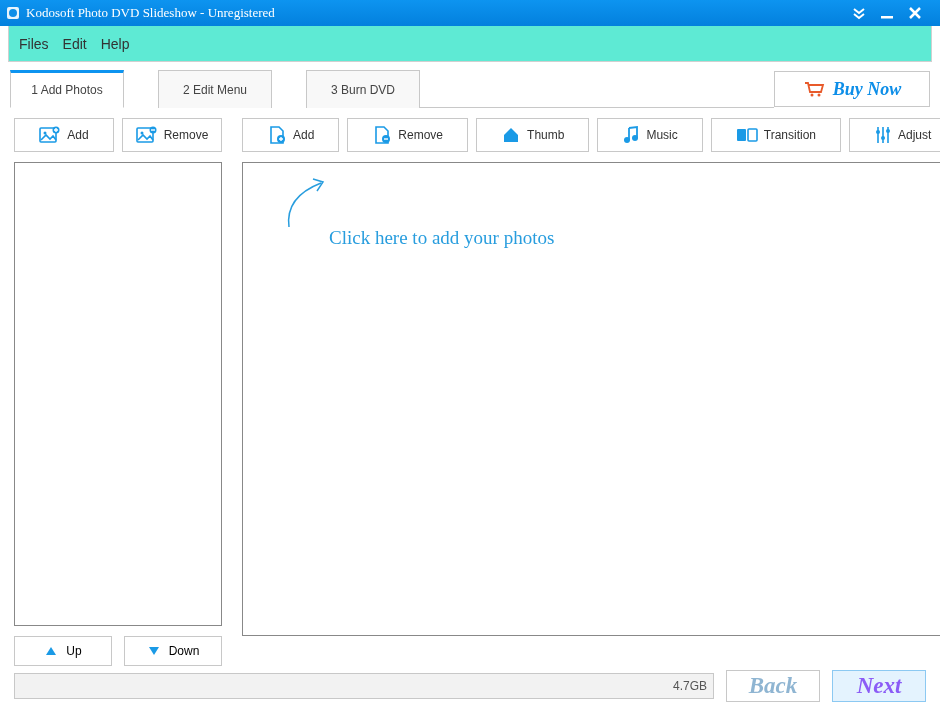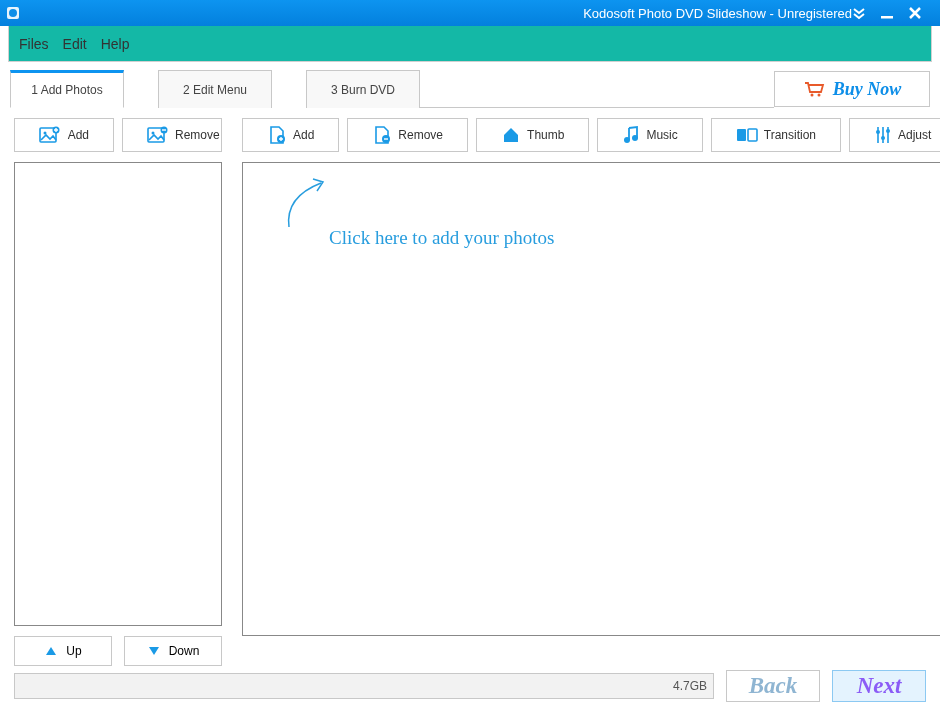--- a/index.html
+++ b/index.html
@@ -1,39 +1,39 @@
 <!DOCTYPE html>
 <html><head>
 <meta charset="utf-8">
 <style>
 * { box-sizing: border-box; margin: 0; padding: 0; }
 body { font-family: Arial, sans-serif; font-size: 13px; background: #fff; width: 940px; height: 714px; overflow: hidden; }
 
 .titlebar { height: 26px; background: linear-gradient(to bottom, #0d94f0, #0380dd); display: flex; align-items: center; color: #fff; }
 .titlebar-icon { width: 26px; height: 26px; display: flex; align-items: center; justify-content: center; }
-.titlebar-title { flex: 1; text-align: right; font-size: 13px; }
+.titlebar-title { flex: 1; text-align: left; font-size: 13px; font-family: Liberation Serif, serif; }
 .titlebar-controls { display: flex; gap: 14px; padding-right: 18px; align-items: center; }
 .titlebar-controls span { cursor: pointer; display: flex; align-items: center; }
 
-.menubar { height: 36px; border: 1px solid #d0d0d0; border-top: none; display: flex; align-items: center; padding-left: 10px; gap: 14px; background: #14b8a6; margin: 0 8px; }
+.menubar { height: 36px; border: 1px solid #d0d0d0; border-top: none; display: flex; align-items: center; padding-left: 10px; gap: 14px; background: #5eead4; margin: 0 8px; }
 .menubar span { cursor: pointer; color: #333; font-size: 14px; }
 
 .tabbar-row { display: flex; align-items: center; height: 38px; margin: 8px 10px 0 10px; }
 .tabs { display: flex; height: 100%; gap: 35px; }
 .tab { width: 114px; height: 100%; display: flex; align-items: center; justify-content: center; border: 1px solid #c8c8c8; border-bottom: none; background: #f8f8f8; font-size: 12px; color: #444; cursor: pointer; margin-right: -1px; }
 .tab.active { background: #fff; border-top: 3px solid #0d94f0; border-bottom: 1px solid #fff; position: relative; z-index: 2; }
 .tabbar-spacer { flex: 1; border-bottom: 1px solid #c8c8c8; height: 100%; }
 .buy-now { margin-left: auto; height: 36px; width: 156px; border: 1px solid #c8c8c8; display: flex; align-items: center; justify-content: center; gap: 8px; font-style: italic; font-weight: bold; color: #0d8ee8; font-size: 18px; cursor: pointer; border-bottom: 1px solid #c8c8c8; font-family: Georgia, serif; }
 
 .main { display: flex; padding: 10px 14px 0 14px; gap: 20px; }
 .left-pane { width: 210px; display: flex; flex-direction: column; }
 .right-pane { flex: 1; display: flex; flex-direction: column; }
 
 .toolbar { display: flex; gap: 8px; margin-bottom: 10px; }
-.tb-btn { height: 34px; border: 1px solid #c8c8c8; background: #fff; display: flex; align-items: center; justify-content: space-between; gap: 6px; cursor: pointer; font-size: 12px; color: #333; padding: 0 24px; flex: 1; }
+.tb-btn { height: 34px; border: 1px solid #c8c8c8; background: #fff; display: flex; align-items: center; justify-content: center; gap: 6px; cursor: pointer; font-size: 12px; color: #333; padding: 0 24px; flex: 1; }
 .tb-btn.fixed { flex: none; width: 100px; }
 .tb-btn svg { flex-shrink: 0; }
 
 .list-box { border: 1px solid #888; background: #fff; height: 464px; }
 .canvas { border: 1px solid #888; background: #fff; height: 474px; position: relative; padding-left: 17px; }
 .hint { position: absolute; top: 64px; left: 86px; color: #289dde; font-family: "Comic Sans MS", cursive; font-size: 19px; }
 .hint-arrow { position: absolute; top: 14px; left: 40px; }
 
 .updown-row { display: flex; gap: 12px; margin-top: 10px; }
 .ud-btn { flex: 1; height: 30px; border: 1px solid #c8c8c8; display: flex; align-items: center; justify-content: center; gap: 8px; cursor: pointer; font-size: 12px; }

